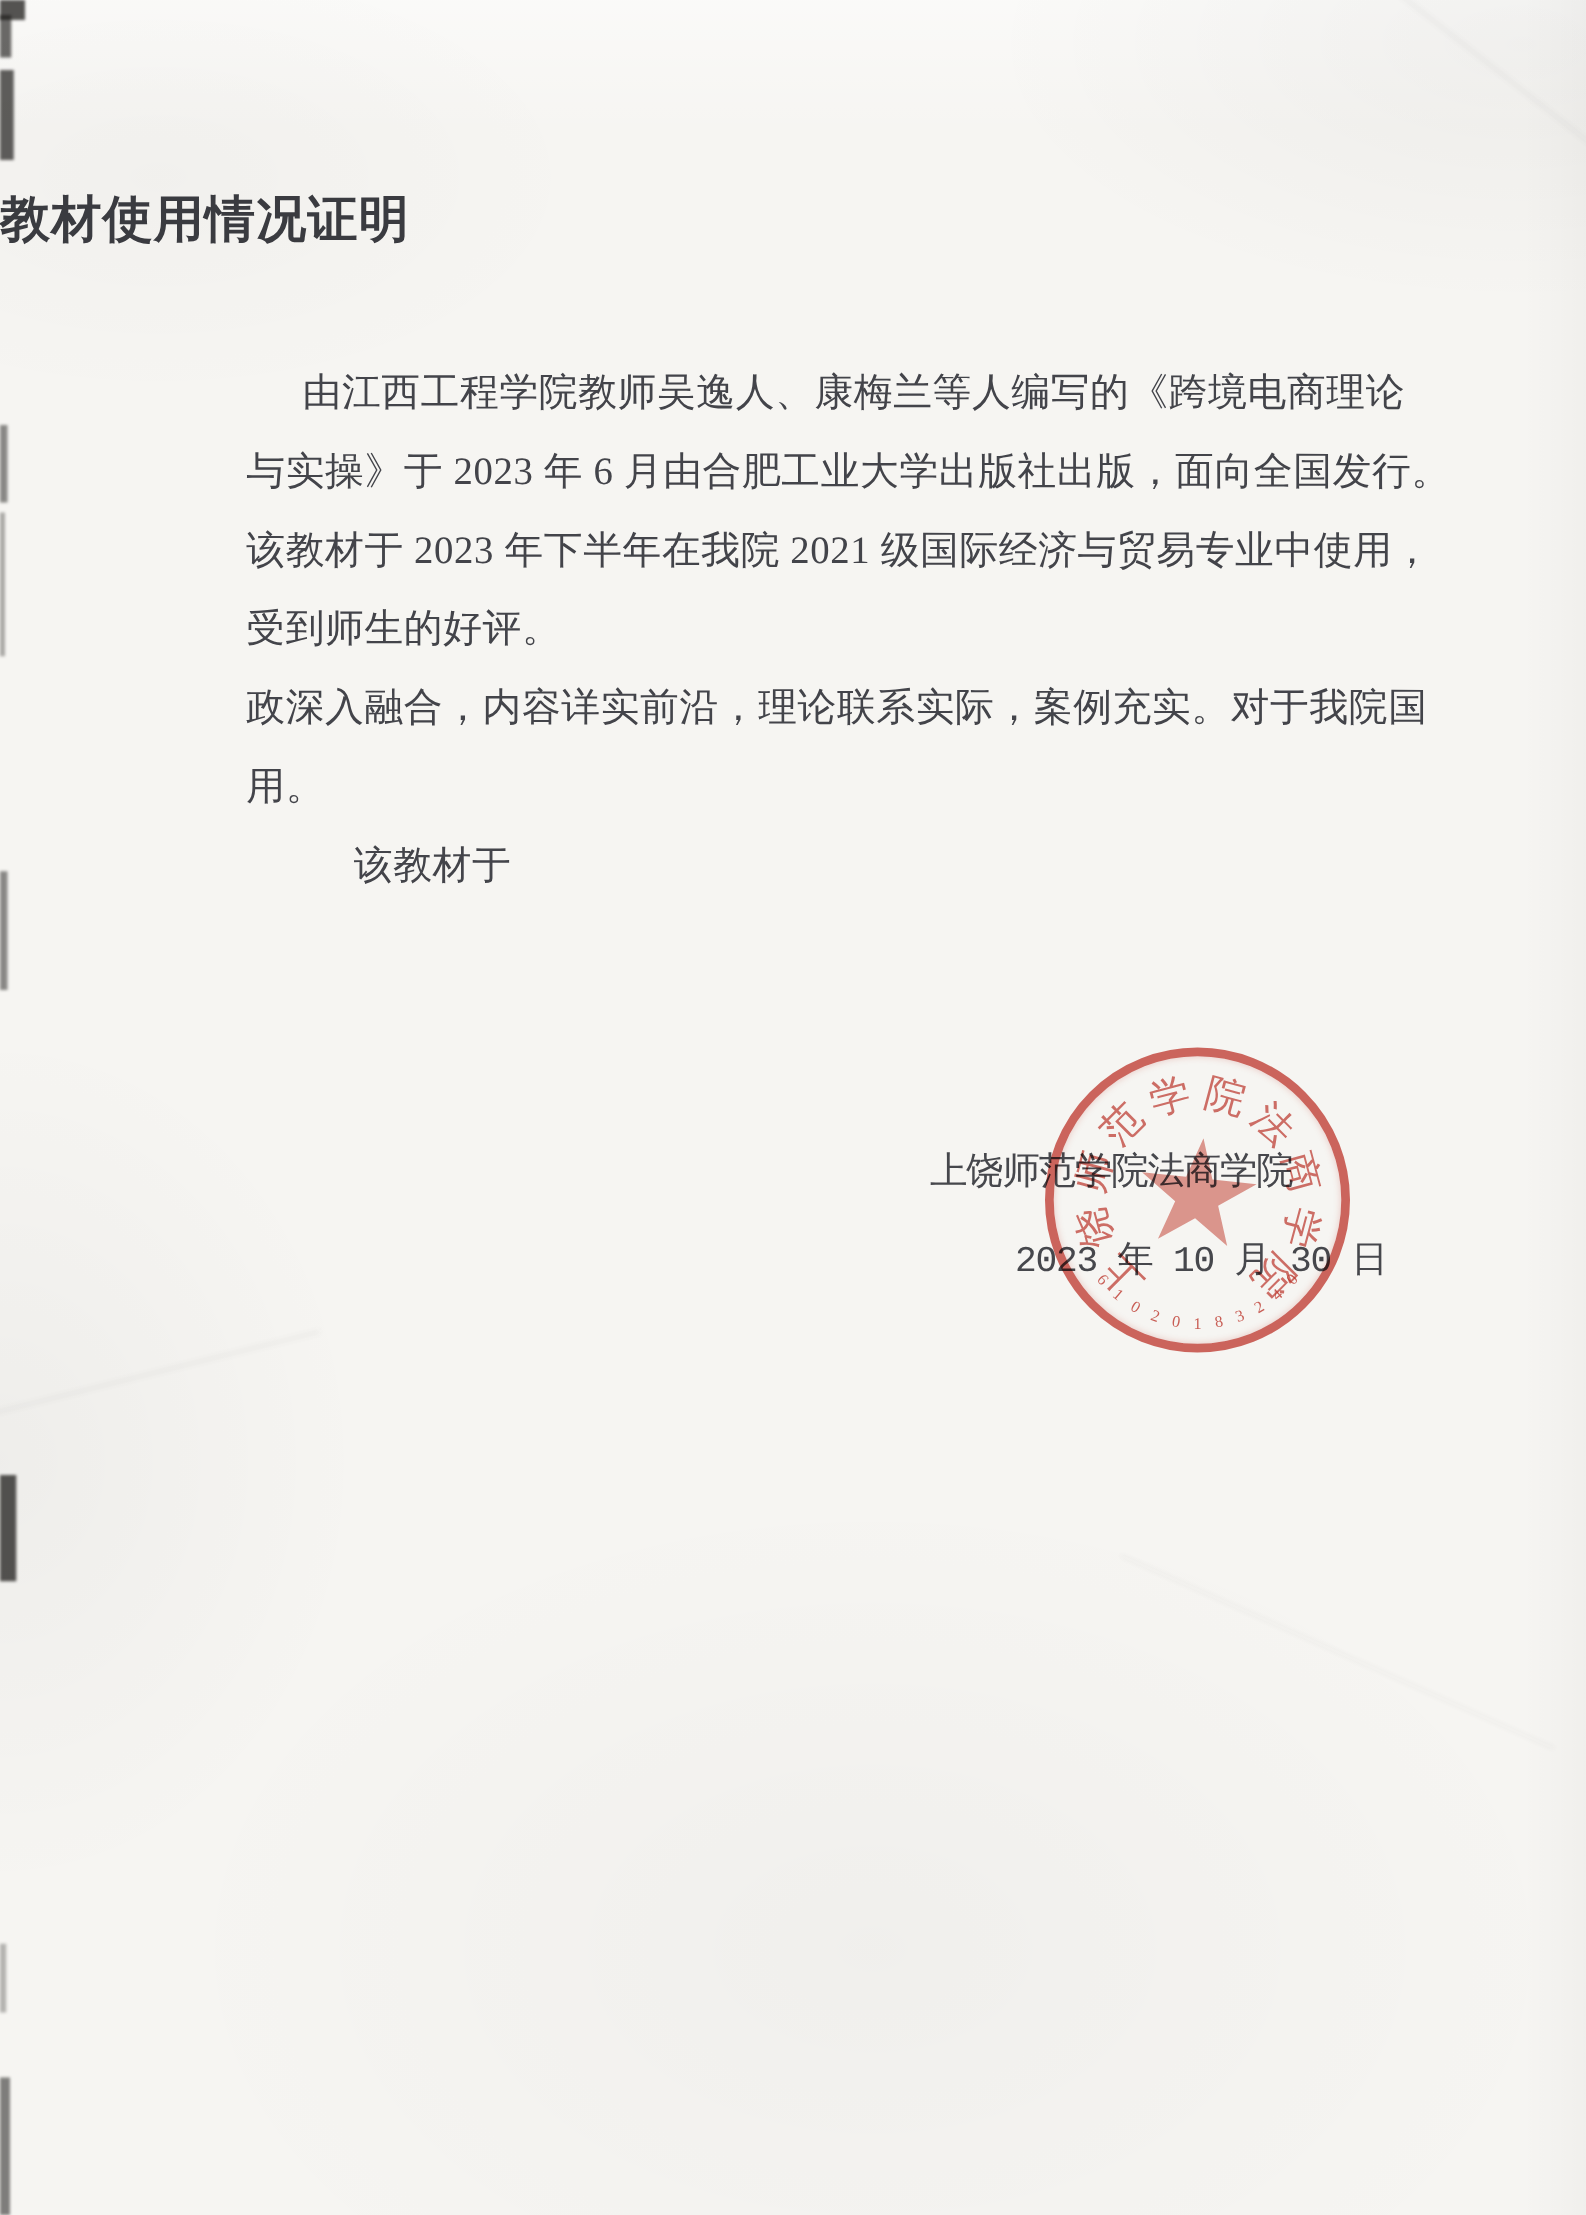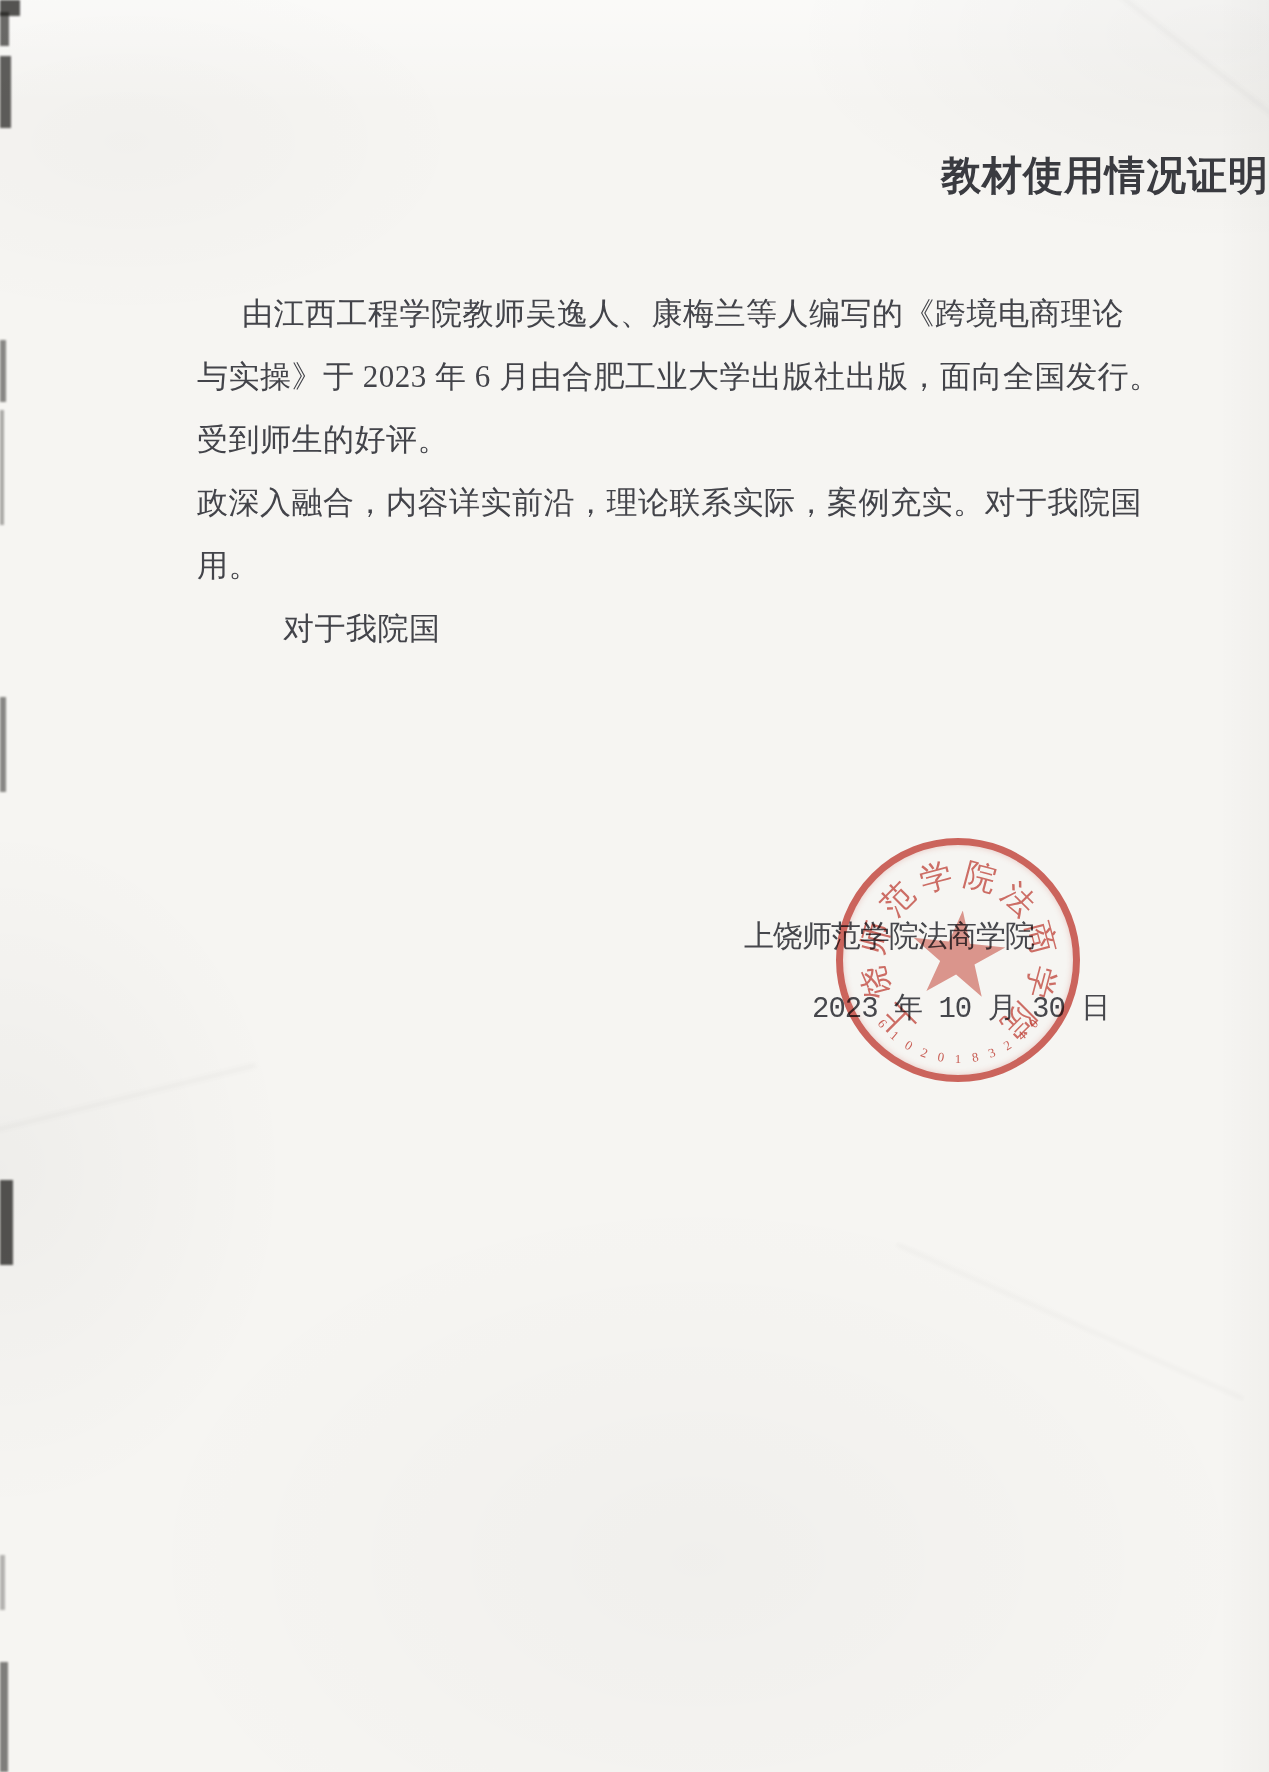--- a/index.html
+++ b/index.html
@@ -19,21 +19,21 @@
       radial-gradient(ellipse 800px 520px at 55% 88%, rgba(0,0,0,.022), transparent 72%),
       radial-gradient(ellipse 500px 260px at 10% 8%, rgba(0,0,0,.018), transparent 70%),
       linear-gradient(to left, rgba(0,0,0,.025), transparent 4%),
       linear-gradient(to bottom, rgba(255,255,255,.5), transparent 6%);
   }
   .crease{position:absolute;background:rgba(60,58,55,.05);filter:blur(2px);pointer-events:none;}
   .edge-smudge{position:absolute;left:0;background:#1d1c1a;filter:blur(1.2px);pointer-events:none;}
 
   .title{
     position:absolute;top:148px;left:0;width:100%;
-    text-align:right;
+    text-align:left;
     font-family:"Liberation Sans", sans-serif;
     font-weight:bold;
     font-size:40px;color:#3a3b40;
     letter-spacing:1px;
   }
   .body-block{
     position:absolute;left:197px;top:282px;width:895px;
     font-size:31px;color:#43444a;
     letter-spacing:.5px;
   }
@@ -100,24 +100,25 @@
 
   <div class="crease" style="left:1020px;top:80px;width:420px;height:3px;transform:rotate(38deg);"></div>
   <div class="crease" style="left:-40px;top:1100px;width:300px;height:3px;transform:rotate(-14deg);"></div>
   <div class="crease" style="left:880px;top:1320px;width:380px;height:3px;transform:rotate(24deg);opacity:.7;"></div>
 
   <div class="title">教材使用情况证明</div>
 
   <div class="body-block">
     <div class="line ind1">由江西工程学院教师吴逸人、康梅兰等人编写的《跨境电商理论</div>
     <div class="line">与实操》于 2023 年 6 月由合肥工业大学出版社出版，面向全国发行。</div>
+    <div class="line">该教材于 2023 年下半年在我院 2021 级国际经济与贸易专业中使用，</div>
     <div class="line">受到师生的好评。</div>
     <div class="line">政深入融合，内容详实前沿，理论联系实际，案例充实。对于我院国</div>
     <div class="line">用。</div>
-    <div class="line ind2">对于我院国</div>
+    <div class="line ind2">该教材于</div>
   </div>
 
   <div class="sig-org">上饶师范学院法商学院</div>
   <div class="sig-date">2023 年 10 月 30 日</div>
 
   <div class="stamp">
     <div class="ring"></div>
     <div class="star"></div>
     <span class="seal-char" style="--a:-135deg">上</span>
     <span class="seal-char" style="--a:-105deg">饶</span>

